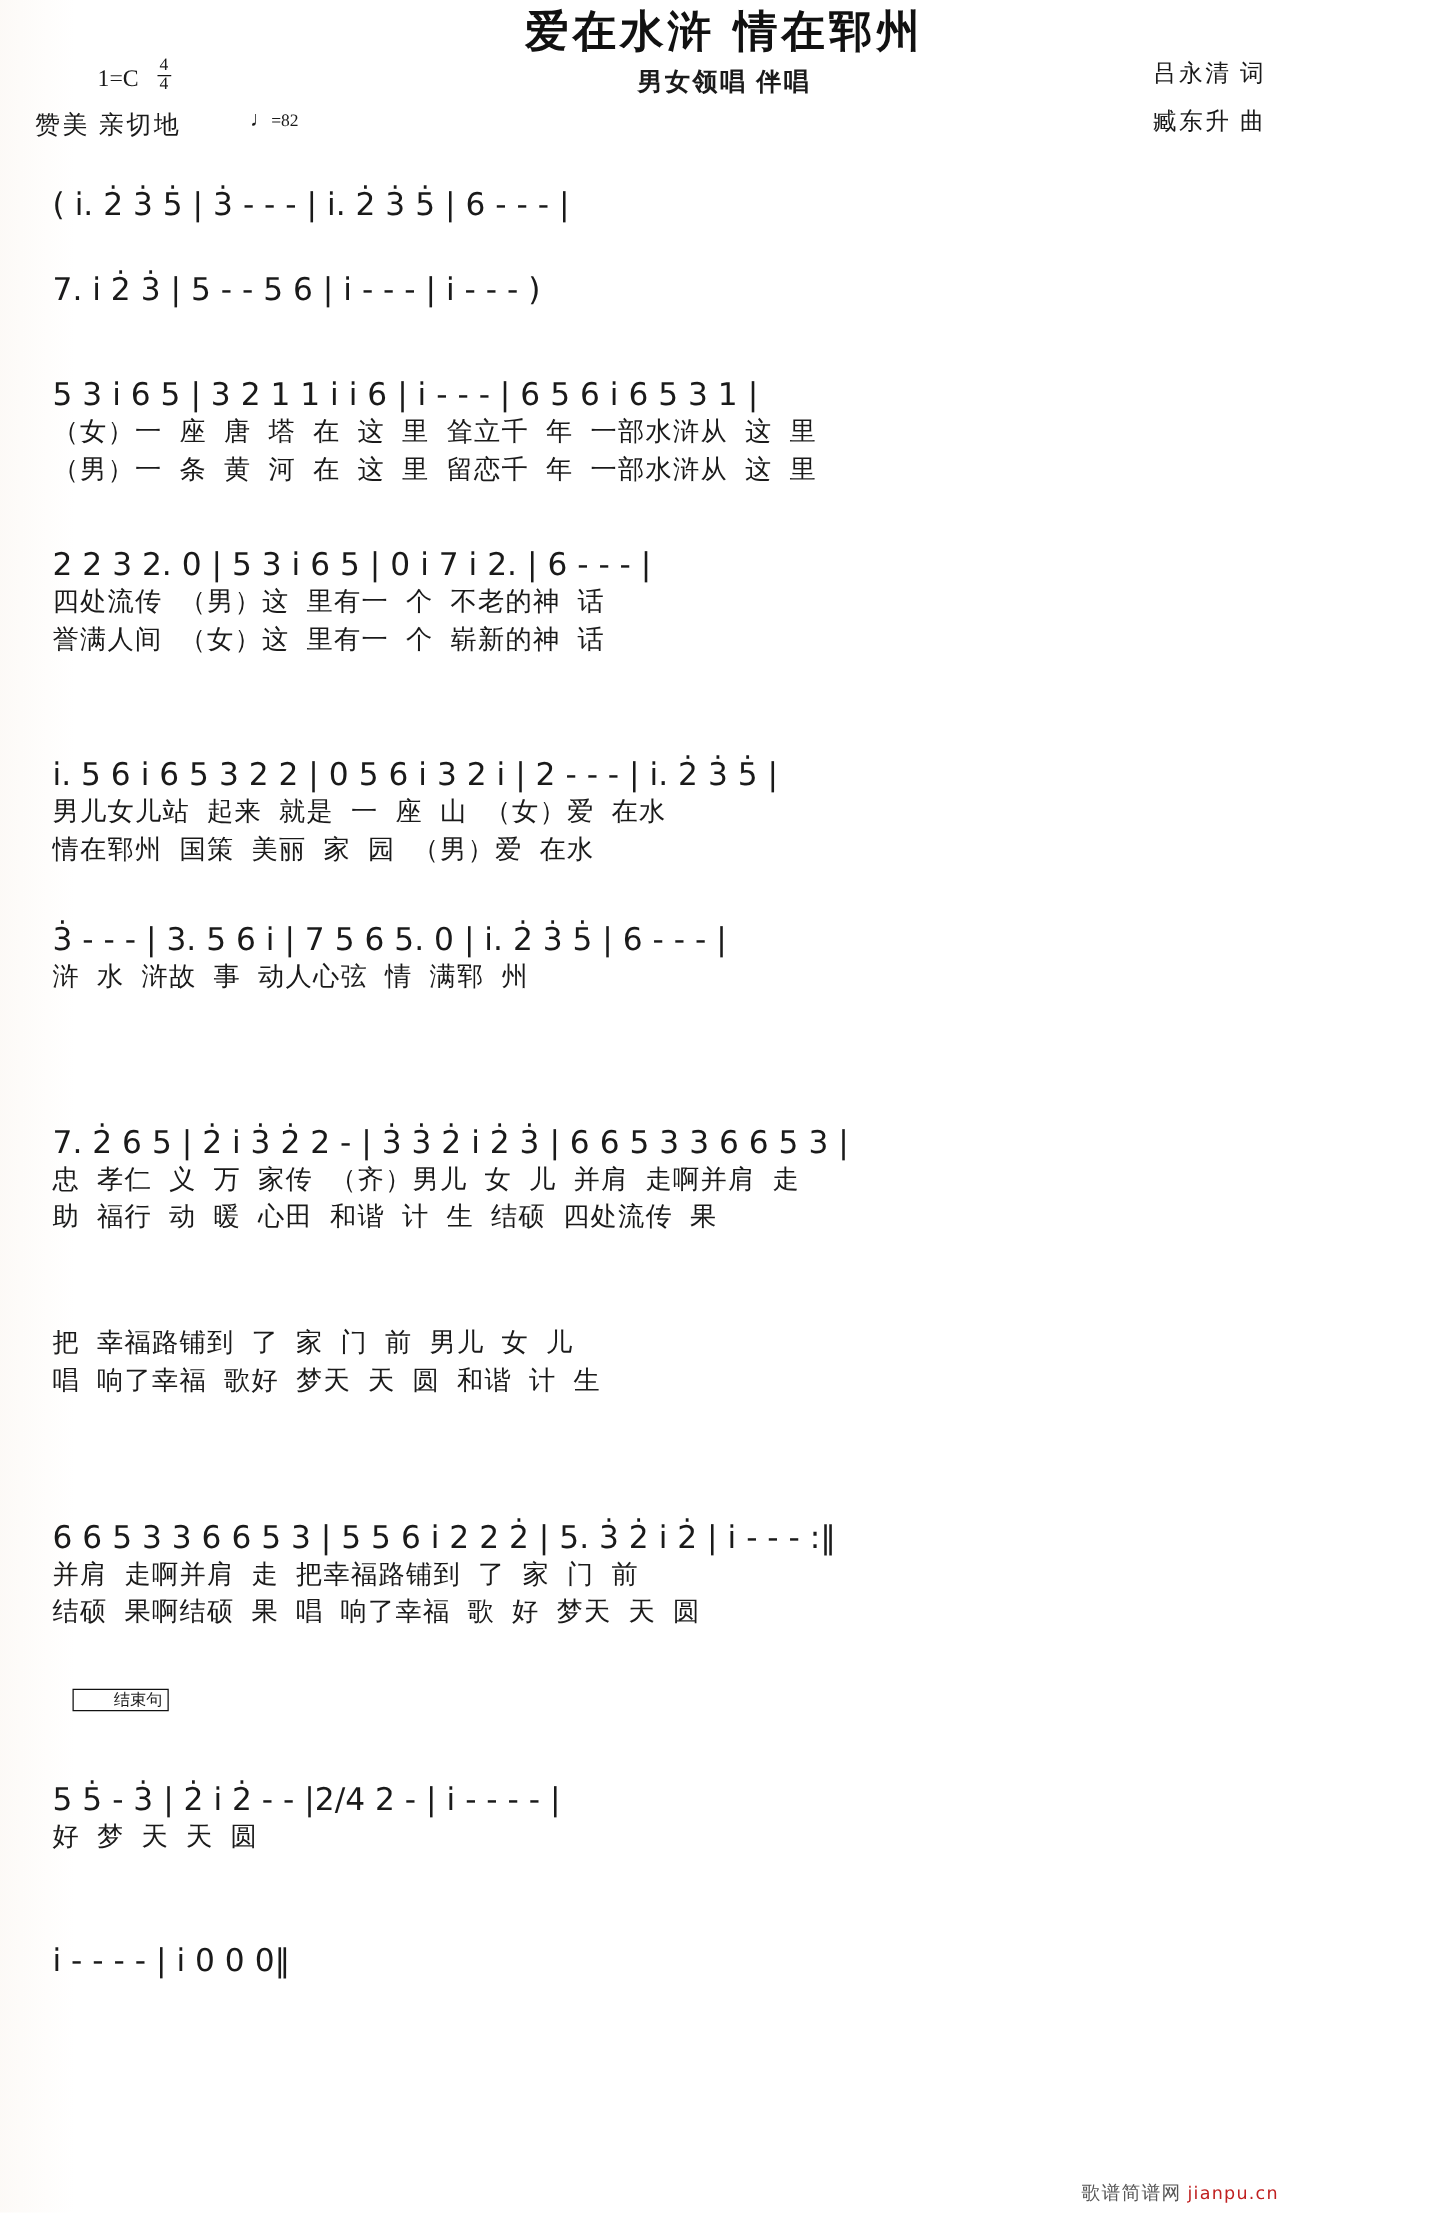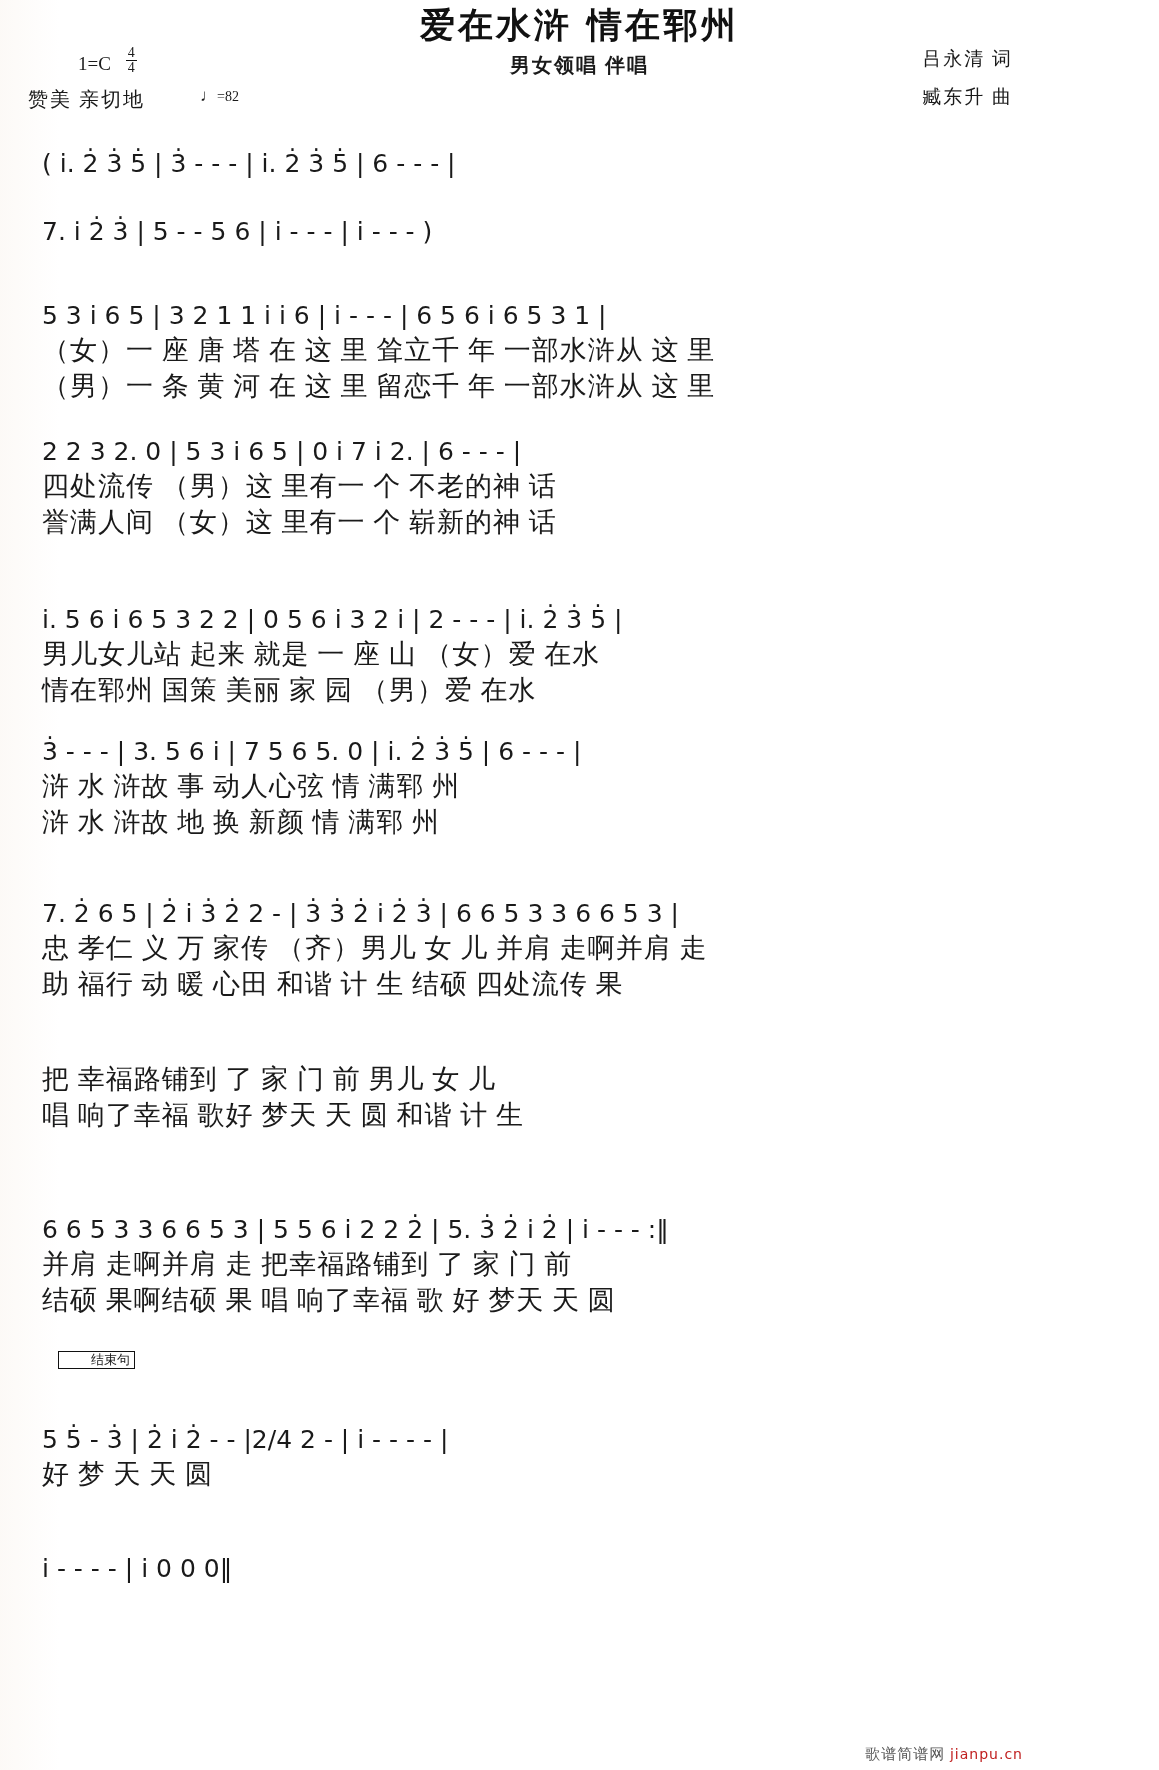--- a/index.html
+++ b/index.html
@@ -84,22 +84,22 @@
     margin-top:11px;
   }
   .notes{
     font-family:"DejaVu Sans", sans-serif;
     font-size:25px;
     white-space:nowrap;
     letter-spacing:0px;
     line-height:1;
   }
   .lyr{
-    font-family:Liberation Serif, serif;
-    font-size:27px;
+    font-family:Liberation Mono, monospace;
+    font-size:21px;
     white-space:nowrap;
     letter-spacing:1px;
     line-height:1;
   }
   .lyr2{ margin-top:9px; }
   .watermark{
     position:absolute;
     right:12px; bottom:6px;
     font-size:15px;
     color:#555;
@@ -168,21 +168,20 @@
 
   <div class="row" style="top:596px;">
     <div class="notes">i. 5 6 i  6 5 3 2 2 | 0 5  6 i  3 2 i | 2 - - -  | i.  2̇ 3̇ 5̇ |</div>
     <div class="lyr lyr2">男儿女儿站 起来      就是  一 座  山   （女）爱  在水</div>
     <div class="lyr lyr2">情在郓州 国策      美丽  家 园    （男）爱  在水</div>
   </div>
 
   <div class="row" style="top:728px;">
     <div class="notes">3̇ - - -  | 3. 5 6  i  | 7 5 6 5.  0  | i.  2̇ 3̇ 5̇  | 6 - - - |</div>
     <div class="lyr lyr2">浒        水 浒故 事 动人心弦   情 满郓     州</div>
-    <div class="lyr lyr2">浒        水 浒故 地 换 新颜   情 满郓     州</div>
   </div>
 
   <div class="row" style="top:890px;">
     <div class="notes">7.  2̇ 6 5  | 2̇ i 3̇ 2̇  2  -  | 3̇ 3̇  2̇ i 2̇ 3̇ | 6 6 5 3 3 6 6 5 3 |</div>
     <div class="lyr lyr2">忠 孝仁 义 万 家传   （齐）男儿  女 儿  并肩 走啊并肩 走</div>
     <div class="lyr lyr2">助 福行 动 暖 心田    和谐  计 生  结硕 四处流传 果</div>
   </div>
 
   <div class="row" style="top:1046px;">
     <div class="lyr lyr2">把 幸福路铺到  了 家  门    前      男儿  女 儿</div>

